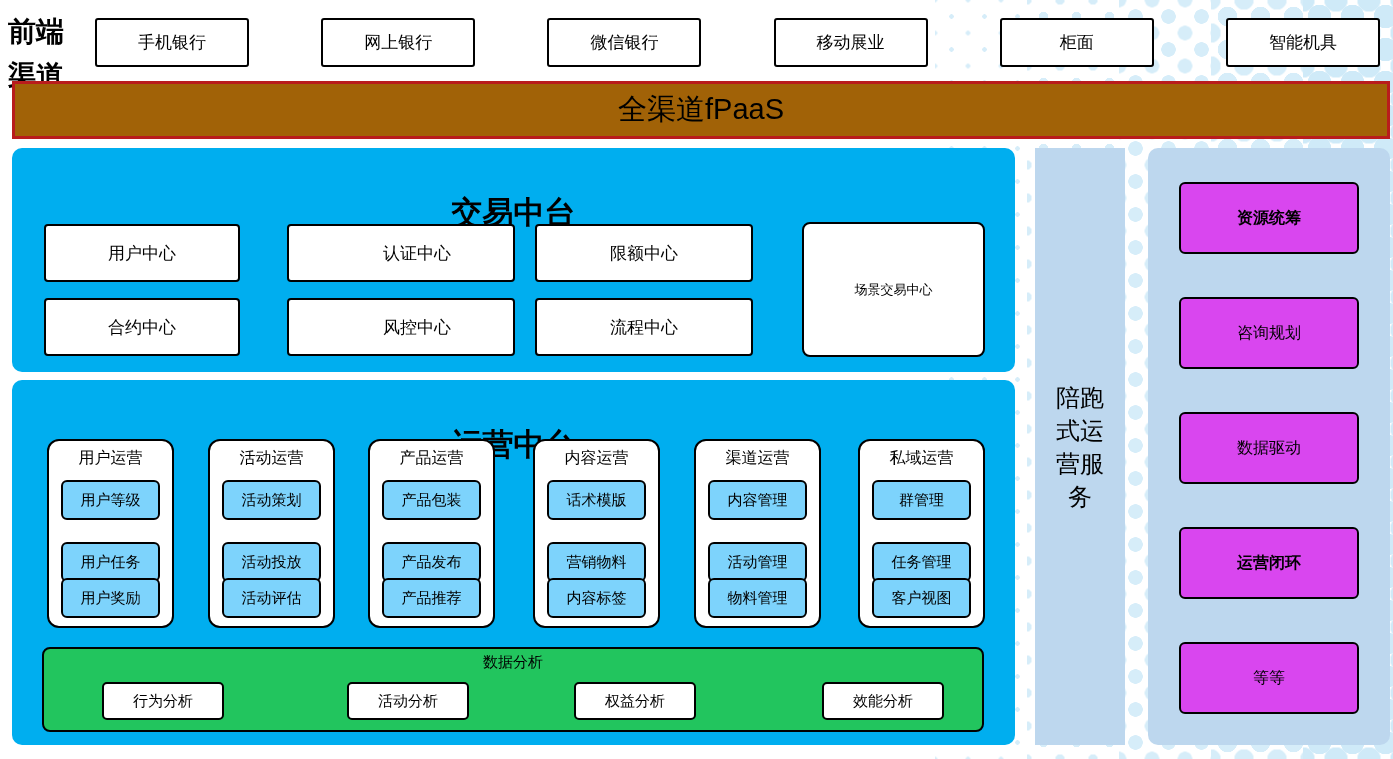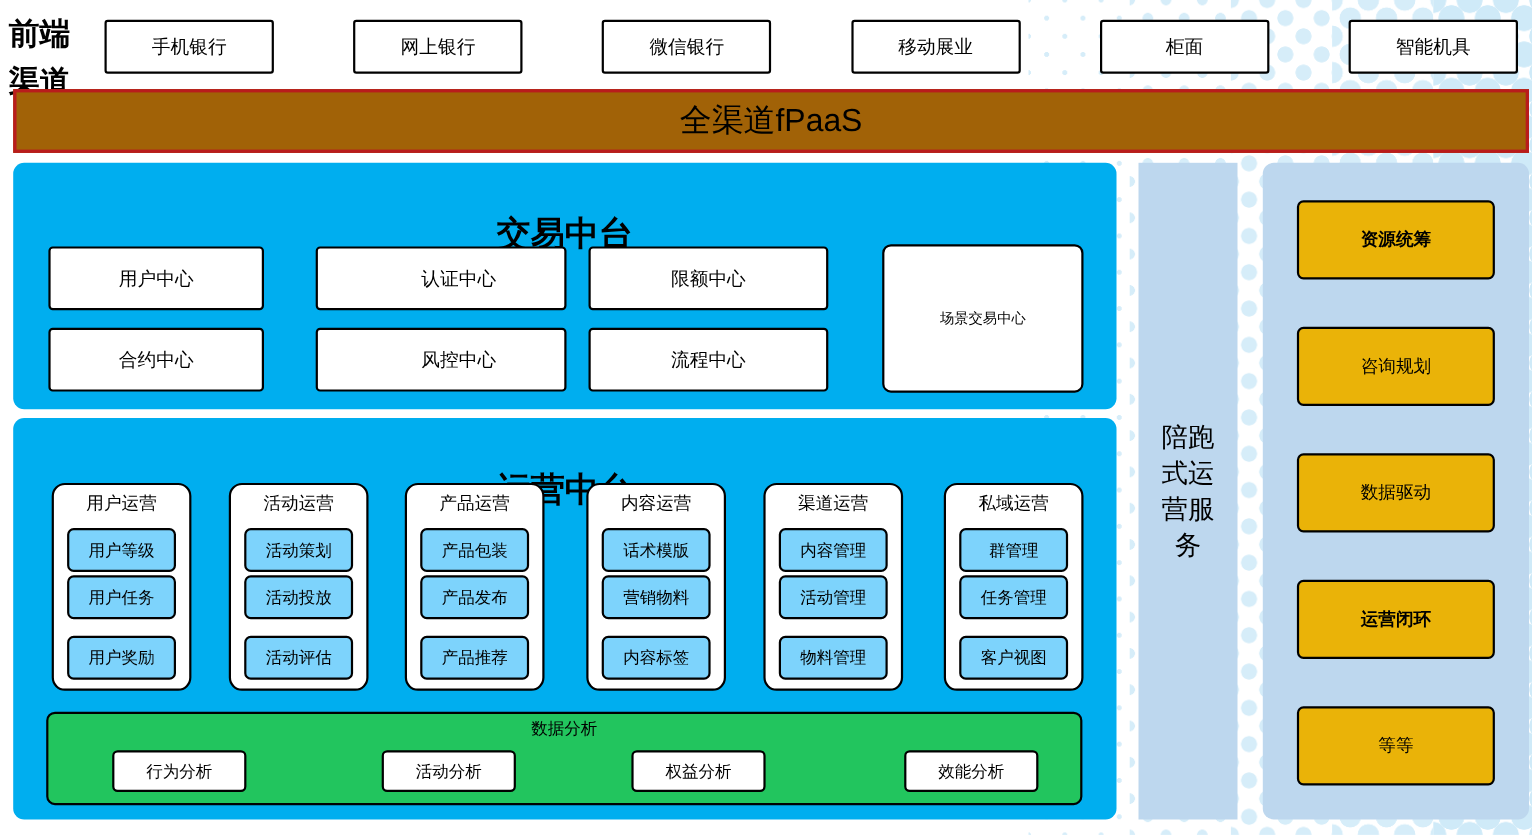--- a/index.html
+++ b/index.html
@@ -105,21 +105,21 @@
   .op-col-title {
     position: absolute; top: 7px; left: 0; width: 100%;
     text-align: center; font-size: 16px;
   }
   .op-item {
     position: absolute; left: 12px; width: 99px; height: 40px;
     background: #7dd3fc; border: 2px solid #000; border-radius: 6px;
     display: flex; align-items: center; justify-content: center;
     font-size: 15px; white-space: nowrap;
   }
-  .op-i1 { top: 39px; } .op-i2 { top: 82px; } .op-i3 { top: 137px; }
+  .op-i1 { top: 39px; } .op-i2 { top: 101px; } .op-i3 { top: 137px; }
 
   .analysis {
     position: absolute; left: 30px; top: 267px; width: 942px; height: 85px;
     background: #22c55e; border: 2px solid #000; border-radius: 8px; padding-left: 40px;
   }
   .analysis-title {
     position: absolute; top: 4px; left: 0; width: 100%;
     text-align: center; font-size: 15px;
   }
   .analysis-box {
@@ -142,21 +142,21 @@
   }
   .service-panel {
     left: 1148px; top: 148px; width: 242px; height: 597px;
     background: #bdd7ee; border-radius: 10px;
     display: flex; flex-direction: column; align-items: center;
     justify-content: space-between;
     padding: 34px 0 31px 0;
   }
   .service-box {
     width: 180px; height: 72px;
-    background: #eab308; border: 2px solid #000; border-radius: 6px;
+    background: #d946ef; border: 2px solid #000; border-radius: 6px;
     display: flex; align-items: center; justify-content: center;
     font-size: 16px;
   }
   .service-box.bold { font-weight: bold; }
 </style>
 </head>
 <body>
 
 <div class="page">
 

